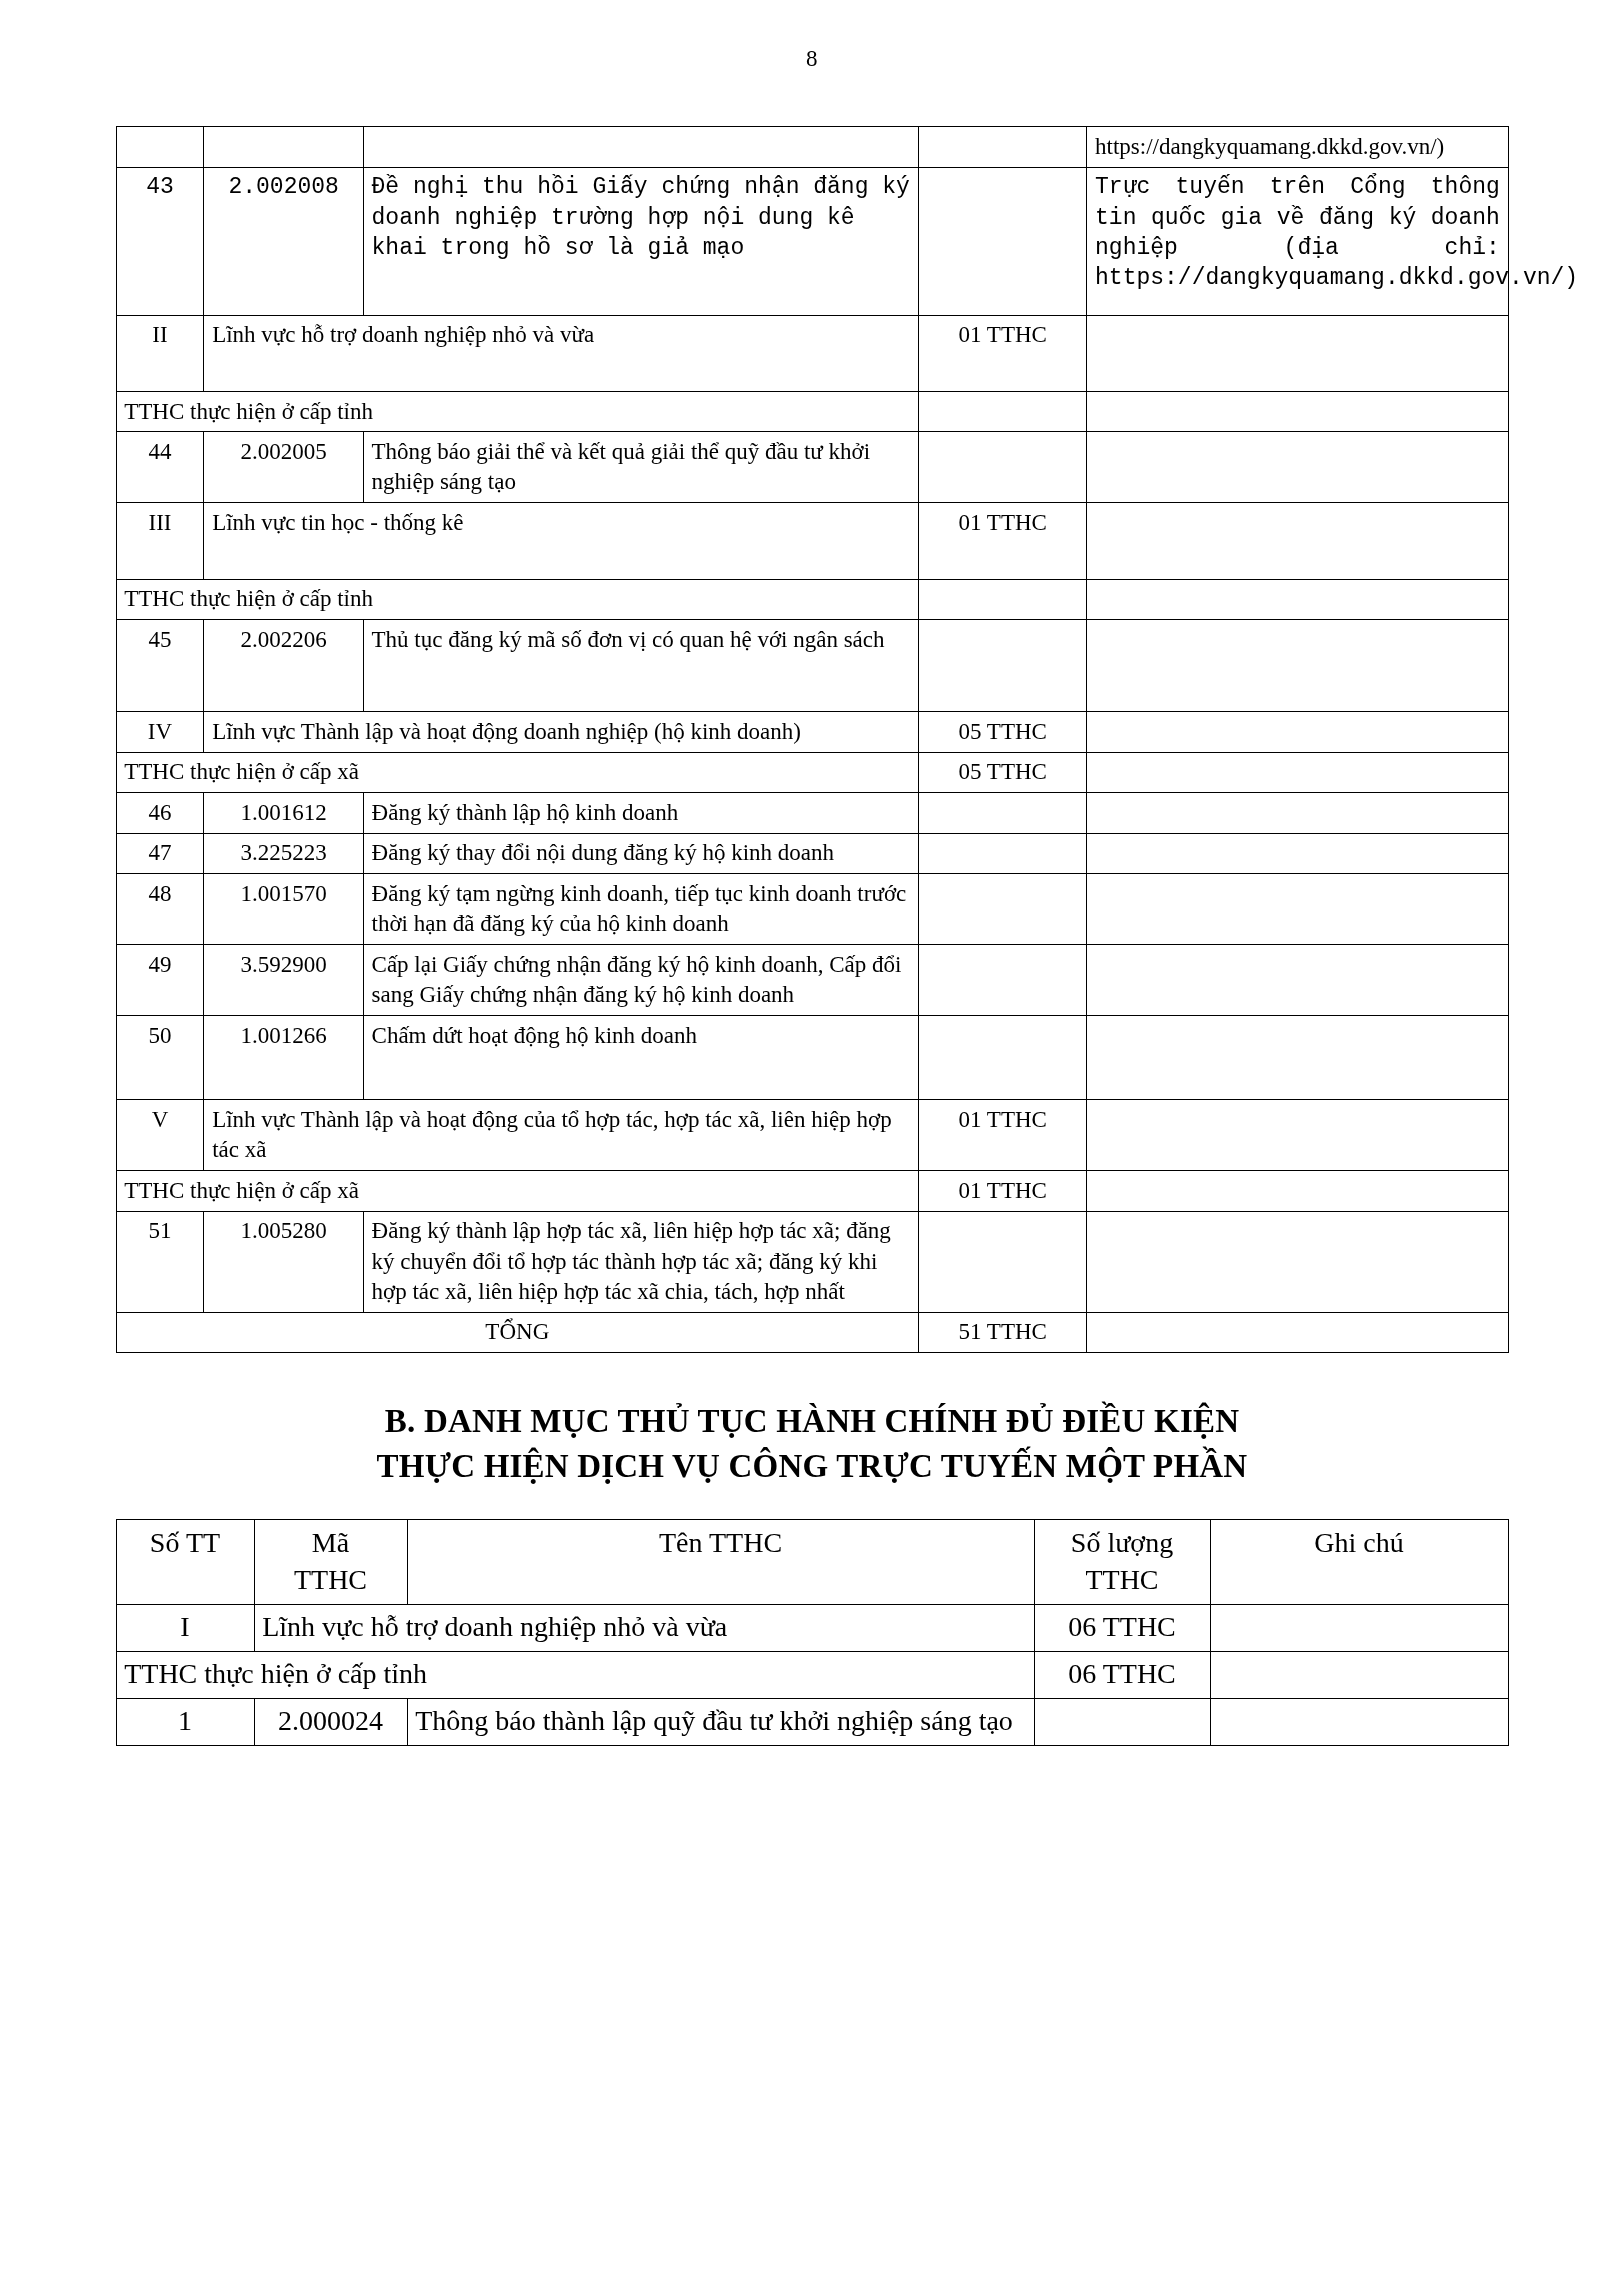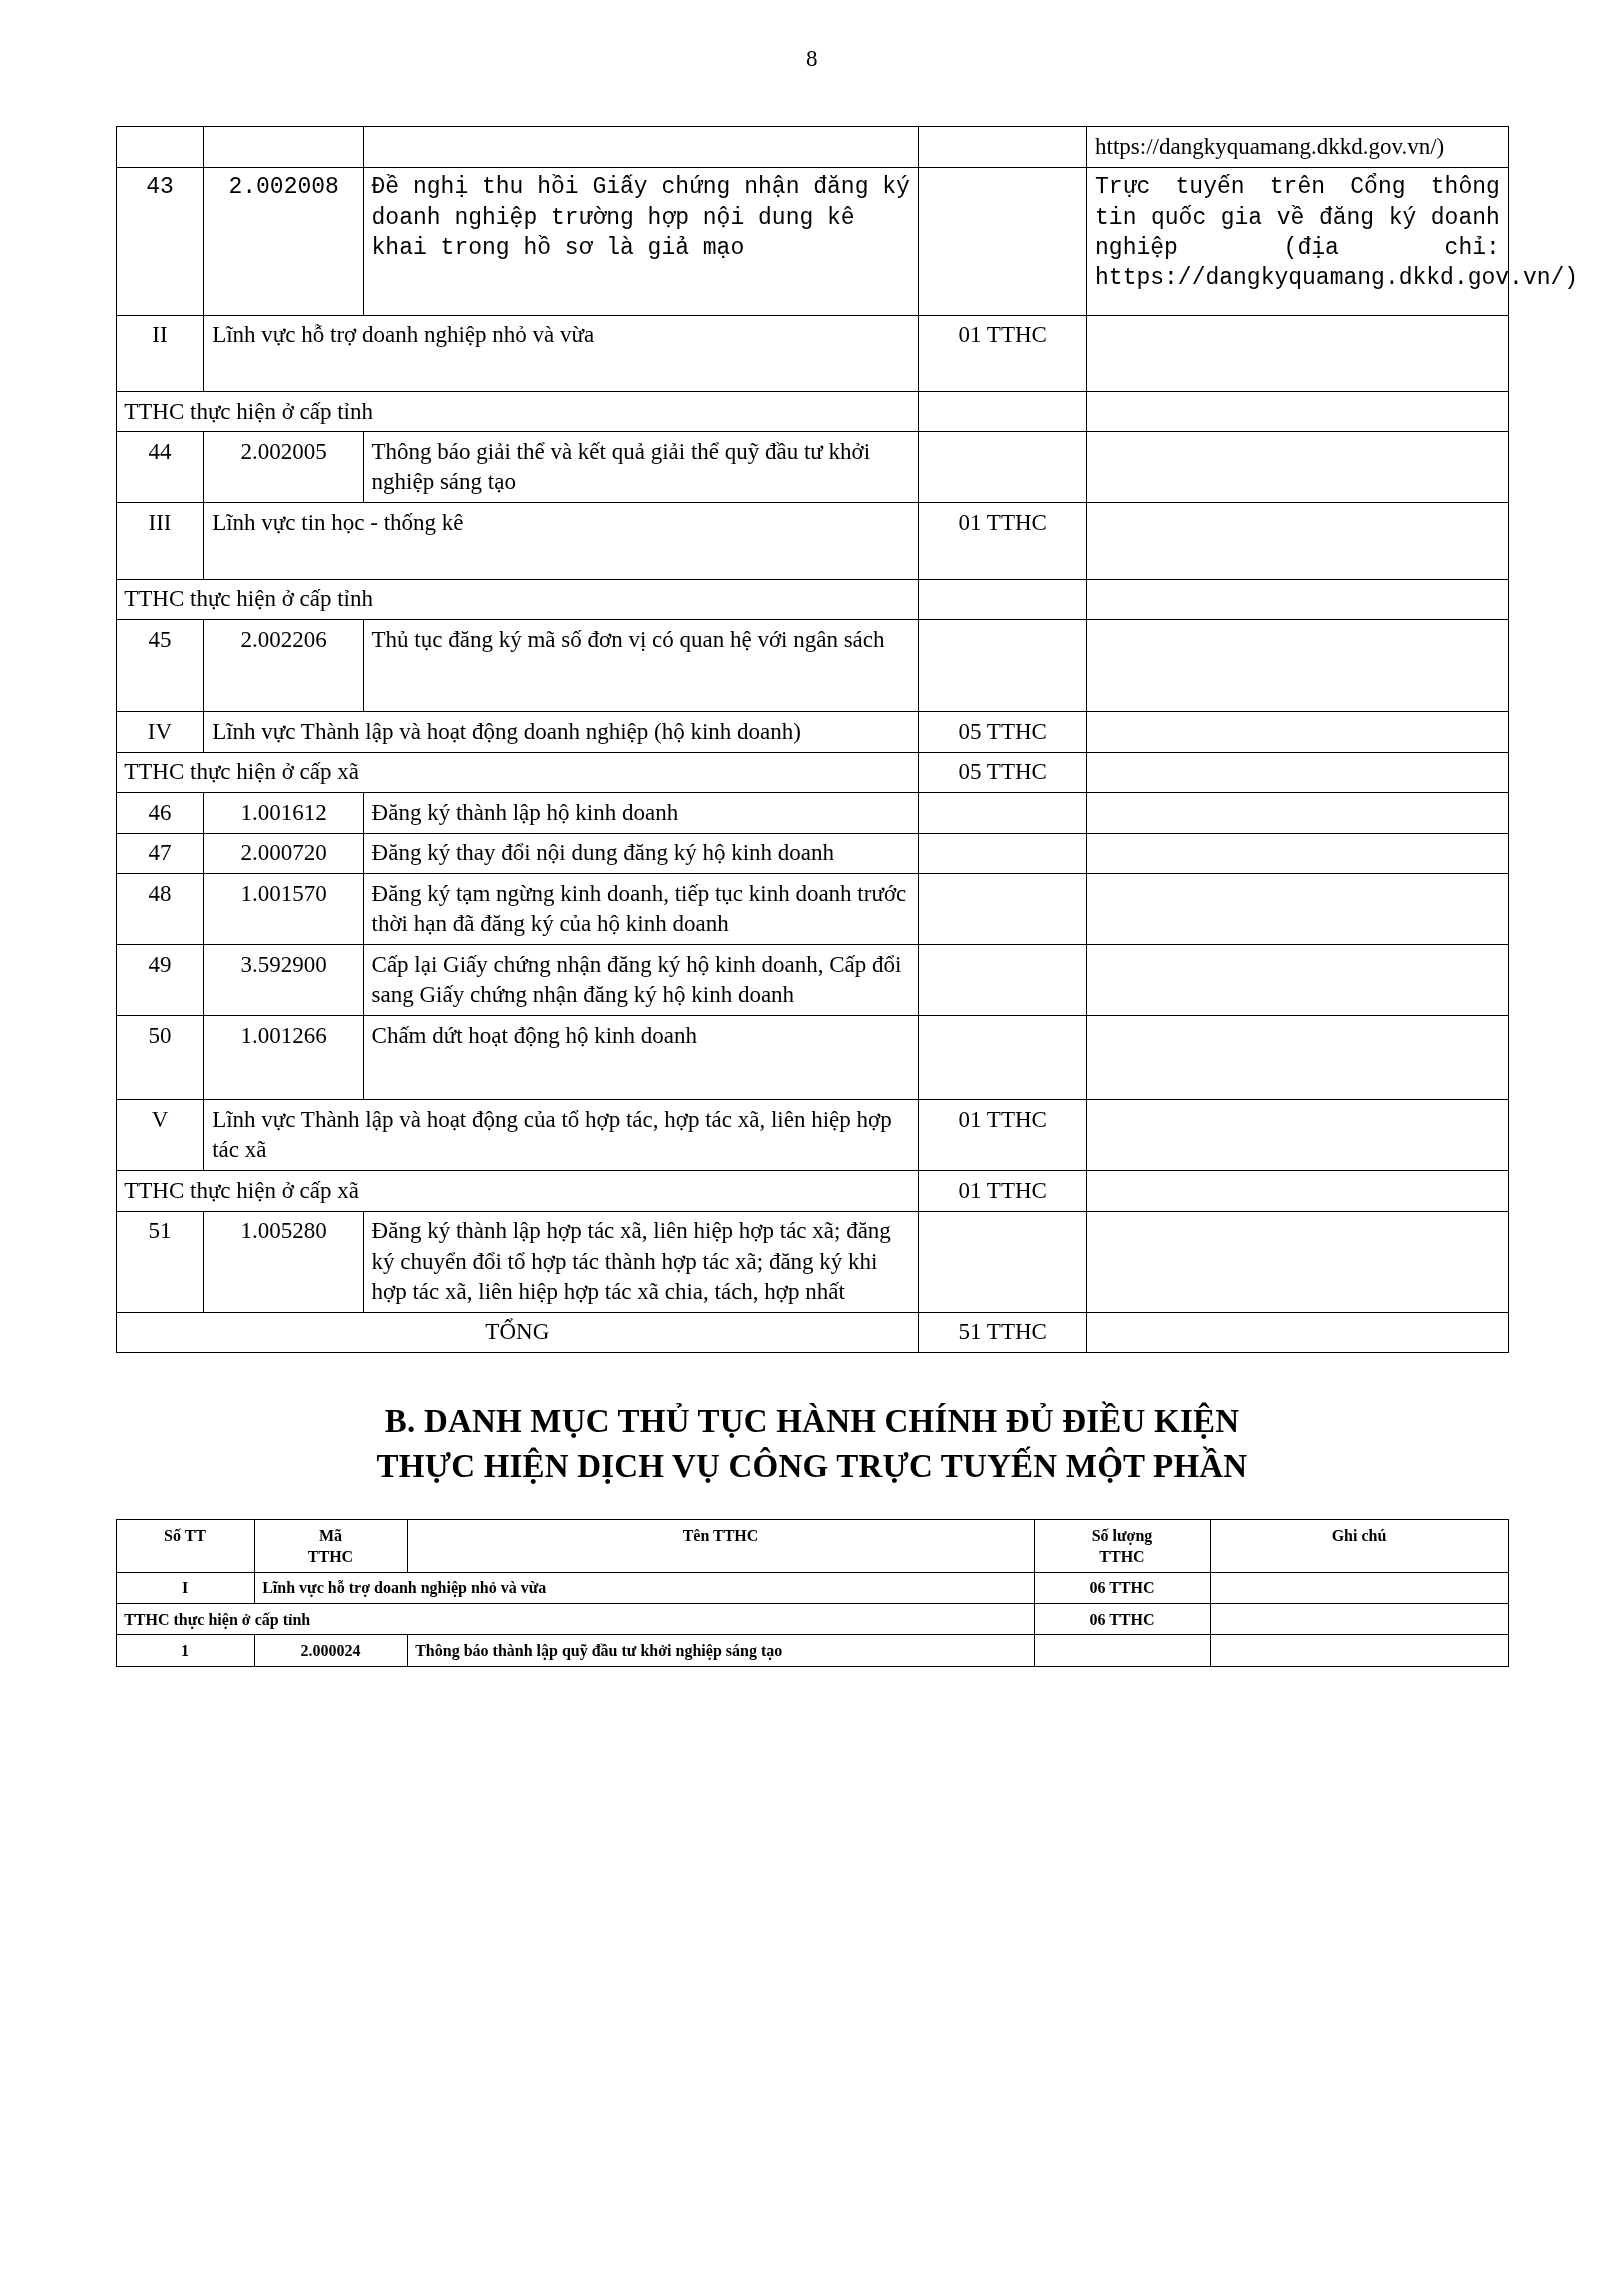--- a/index.html
+++ b/index.html
@@ -65,24 +65,24 @@
   
   table.doc-table2 {
     border-collapse: collapse;
     width: 1393px;
     margin: 0 auto;
     table-layout: fixed;
   }
   table.doc-table2 td, table.doc-table2 th {
     border: 1.5px solid #000000;
     padding: 4.6px 7.7px;
-    font-size: 16px;
+    font-size: 28px;
     line-height: 1.32;
     vertical-align: top;
-    font-weight: bold;
+    font-weight: normal;
   }
   .d-stt  { width: 138px; text-align: center; }
   .d-ma   { width: 153px; text-align: center; }
   .d-ten  { width: 627px; text-align: left; }
   .d-sl   { width: 176px; text-align: center; }
   .d-gc   { width: 298px; text-align: left; }
 
   .hdr td { text-align: center; font-weight: bold; vertical-align: middle; }
   .vmid { vertical-align: middle; }
   .small-num { font-size: 20px; }
@@ -171,21 +171,21 @@
       </tr>
       <tr>
         <td class="c-stt center">46</td>
         <td class="c-ma center">1.001612</td>
         <td class="c-ten left">Đăng ký thành lập hộ kinh doanh</td>
         <td class="c-sl center"></td>
         <td class="c-gc"></td>
       </tr>
       <tr>
         <td class="c-stt center">47</td>
-        <td class="c-ma center">2.000720</td>
+        <td class="c-ma center">3.225223</td>
         <td class="c-ten left">Đăng ký thay đổi nội dung đăng ký hộ kinh doanh</td>
         <td class="c-sl center"></td>
         <td class="c-gc"></td>
       </tr>
       <tr>
         <td class="c-stt center">48</td>
         <td class="c-ma center vmid">1.001570</td>
         <td class="c-ten left">Đăng ký tạm ngừng kinh doanh, tiếp tục kinh doanh trước thời hạn đã đăng ký của hộ kinh doanh</td>
         <td class="c-sl center"></td>
         <td class="c-gc"></td>

